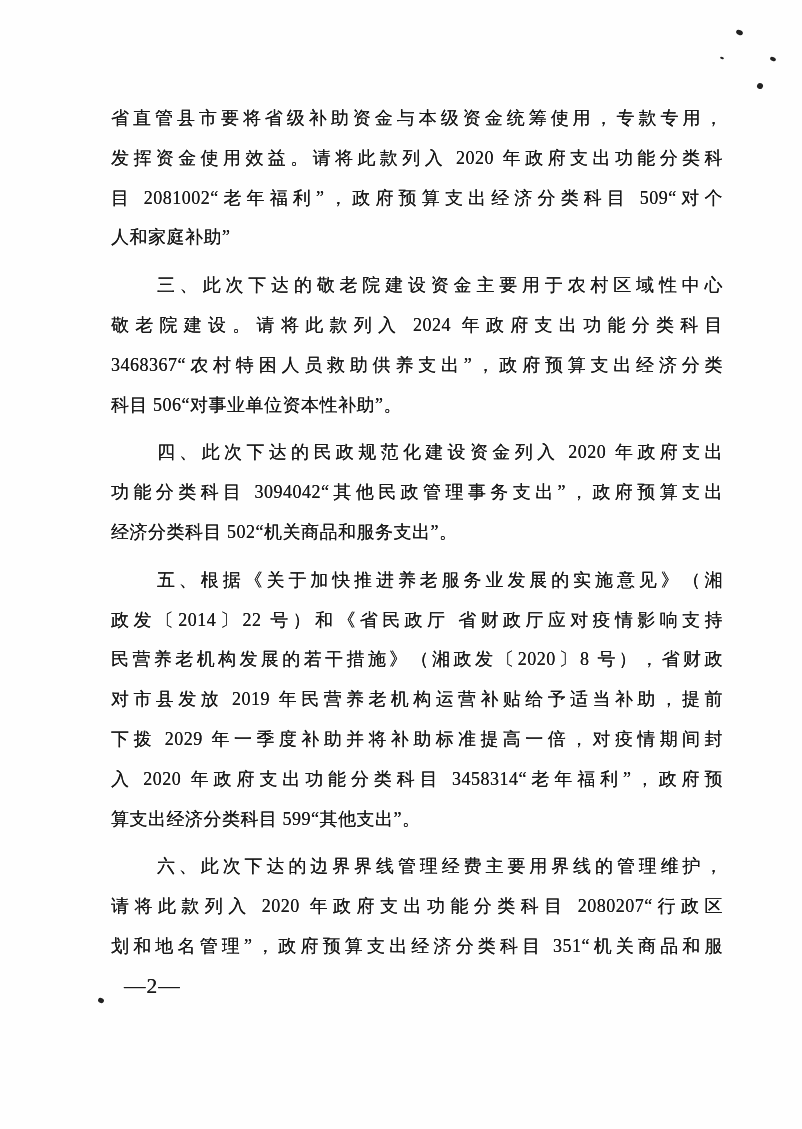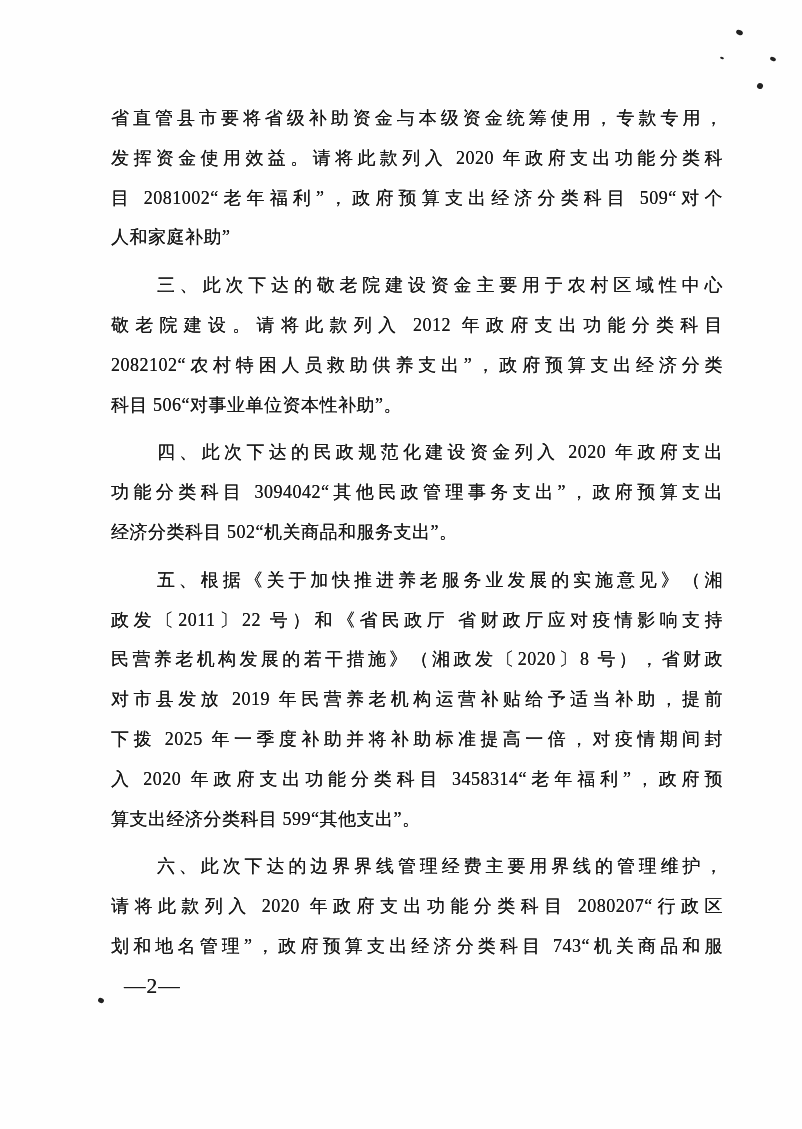--- a/index.html
+++ b/index.html
@@ -66,42 +66,42 @@
 <div class="page">
   <div class="content">
       <div class="paragraph">
         <div class="line justify">省直管县市要将省级补助资金与本级资金统筹使用，专款专用，</div>
         <div class="line justify">发挥资金使用效益。请将此款列入 2020 年政府支出功能分类科</div>
         <div class="line justify">目 2081002“老年福利”，政府预算支出经济分类科目 509“对个</div>
         <div class="line">人和家庭补助”</div>
       </div>
       <div class="paragraph">
         <div class="line justify indent">三、此次下达的敬老院建设资金主要用于农村区域性中心</div>
-        <div class="line justify">敬老院建设。请将此款列入 2012 年政府支出功能分类科目</div>
-        <div class="line justify">2082102“农村特困人员救助供养支出”，政府预算支出经济分类</div>
+        <div class="line justify">敬老院建设。请将此款列入 2024 年政府支出功能分类科目</div>
+        <div class="line justify">3468367“农村特困人员救助供养支出”，政府预算支出经济分类</div>
         <div class="line">科目 506“对事业单位资本性补助”。</div>
       </div>
       <div class="paragraph">
         <div class="line justify indent">四、此次下达的民政规范化建设资金列入 2020 年政府支出</div>
         <div class="line justify">功能分类科目 3094042“其他民政管理事务支出”，政府预算支出</div>
         <div class="line">经济分类科目 502“机关商品和服务支出”。</div>
       </div>
       <div class="paragraph">
         <div class="line justify indent">五、根据《关于加快推进养老服务业发展的实施意见》（湘</div>
-        <div class="line justify">政发〔2011〕22 号）和《省民政厅 省财政厅应对疫情影响支持</div>
+        <div class="line justify">政发〔2014〕22 号）和《省民政厅 省财政厅应对疫情影响支持</div>
         <div class="line justify">民营养老机构发展的若干措施》（湘政发〔2020〕8 号），省财政</div>
         <div class="line justify">对市县发放 2019 年民营养老机构运营补贴给予适当补助，提前</div>
-        <div class="line justify">下拨 2025 年一季度补助并将补助标准提高一倍，对疫情期间封</div>
+        <div class="line justify">下拨 2029 年一季度补助并将补助标准提高一倍，对疫情期间封</div>
         <div class="line justify">入 2020 年政府支出功能分类科目 3458314“老年福利”，政府预</div>
         <div class="line">算支出经济分类科目 599“其他支出”。</div>
       </div>
       <div class="paragraph">
         <div class="line justify indent">六、此次下达的边界界线管理经费主要用界线的管理维护，</div>
         <div class="line justify">请将此款列入 2020 年政府支出功能分类科目 2080207“行政区</div>
-        <div class="line justify">划和地名管理”，政府预算支出经济分类科目 743“机关商品和服</div>
+        <div class="line justify">划和地名管理”，政府预算支出经济分类科目 351“机关商品和服</div>
       </div>
     </div>
   <div class="page-number">—2—</div>
 <div class="speck" style="left: 736px; top: 30px; width: 7px; height: 5px;"></div>
     <div class="speck" style="left: 720px; top: 57px; width: 4px; height: 2px;"></div>
     <div class="speck" style="left: 770px; top: 57px; width: 6px; height: 4px;"></div>
     <div class="speck" style="left: 757px; top: 83px; width: 6px; height: 6px;"></div>
     <div class="speck" style="left: 98px; top: 998px; width: 6px; height: 5px;"></div>
   </div>
 

